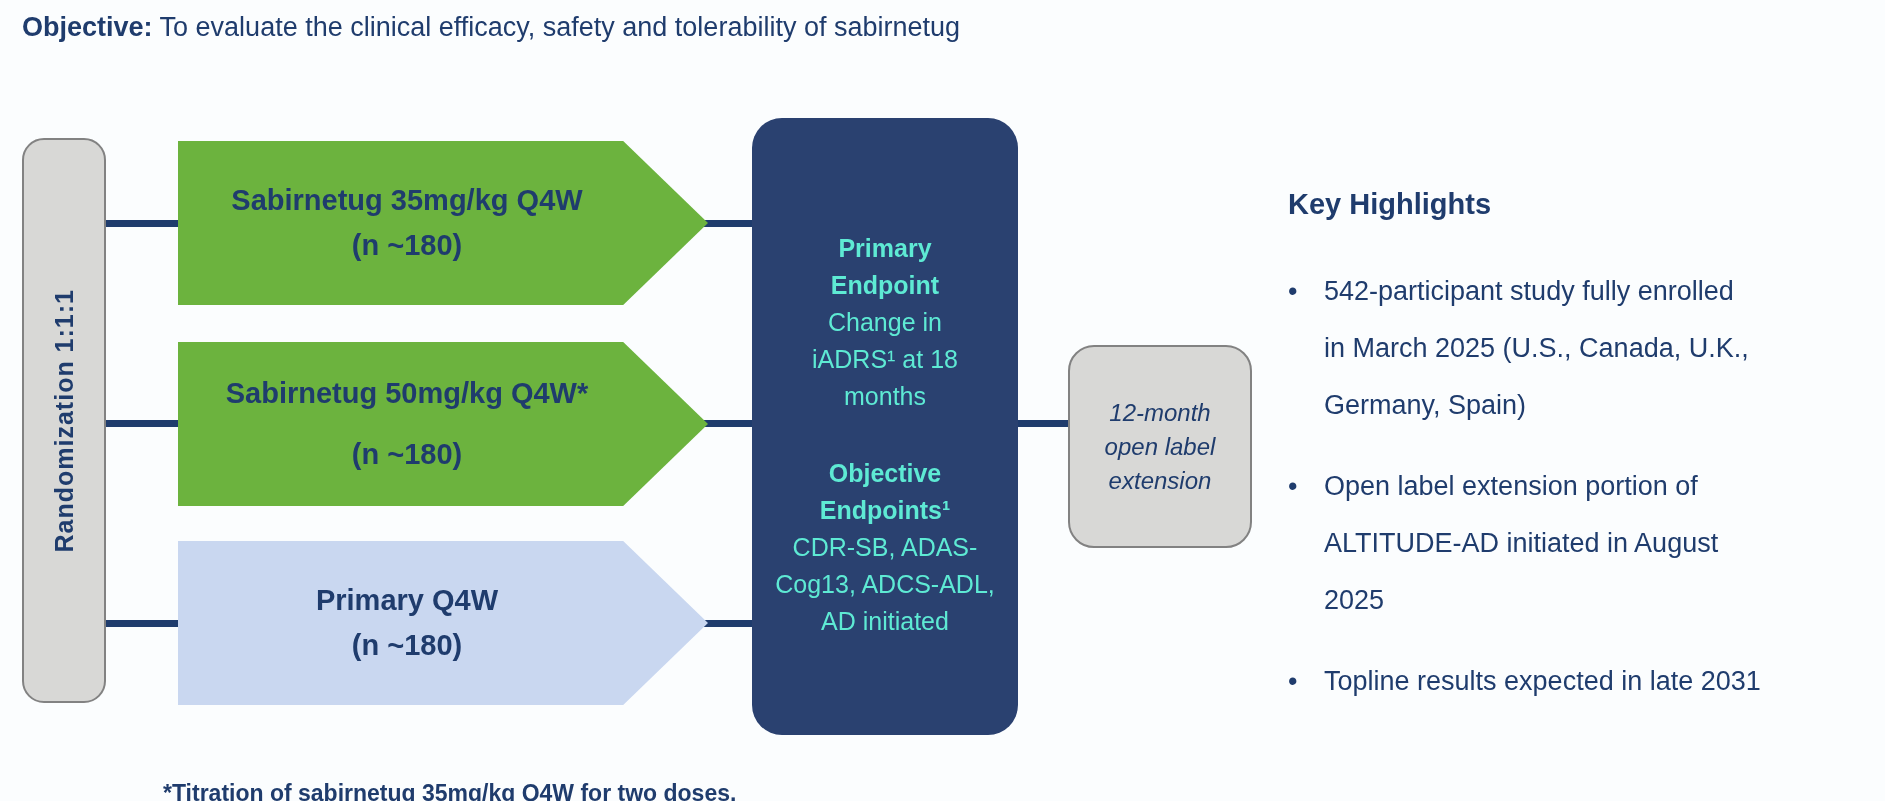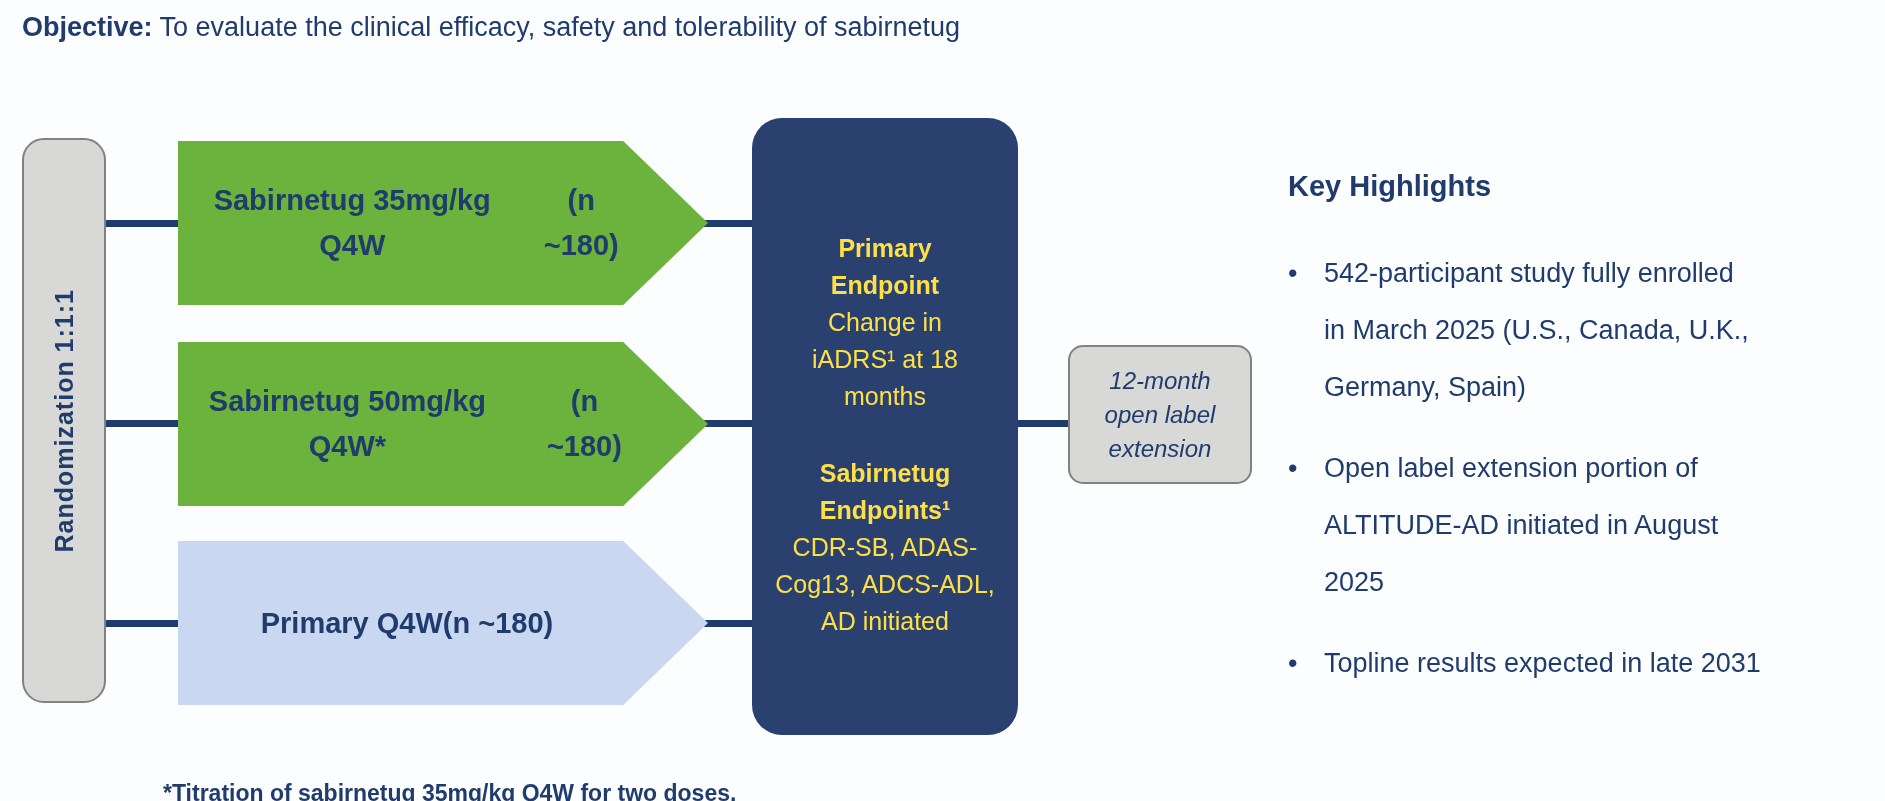--- a/index.html
+++ b/index.html
@@ -33,48 +33,48 @@
   .c3l { left:100px; top:620px; width:84px; }
   .c1r { left:694px; top:220px; width:64px; }
   .c2r { left:694px; top:420px; width:64px; }
   .c3r { left:694px; top:620px; width:64px; }
   .cext { left:1012px; top:420px; width:62px; }
 
   
   .arm {
     position:absolute; left:178px; width:530px; height:164px; z-index:2;
     clip-path:polygon(0 0, 84% 0, 100% 50%, 84% 100%, 0 100%);
-    display:flex; flex-direction:row; align-items:center; justify-content:center;
+    display:flex; flex-direction:column; align-items:center; justify-content:center;
     padding-right:72px; box-sizing:border-box;
     font-weight:bold; font-size:29px; line-height:45px; text-align:center;
   }
   .arm-1 { top:141px; }
   .arm-2 { top:342px;gap:16px; }
   .arm-3 { top:541px; }
 
   
   .endpoint-box {
     position:absolute; left:752px; top:118px; width:266px; height:617px;
-    border-radius:30px; z-index:2; color:#fde047; text-align:center;
+    border-radius:30px; z-index:2; color:#5eead4; text-align:center;
     font-size:25px; line-height:37px; box-sizing:border-box; padding-top:112px;
   }
   .ep-title { font-weight:bold; }
   .ep-block2 { margin-top:40px; }
 
   
   .ext-box {
-    position:absolute; left:1068px; top:345px; width:184px; height:139px;
-    border-radius:15px; border:2px solid #828282; box-sizing:border-box; z-index:2;
+    position:absolute; left:1068px; top:345px; width:184px; height:203px;
+    border-radius:26px; border:2px solid #828282; box-sizing:border-box; z-index:2;
     display:flex; align-items:center; justify-content:center;
     font-style:italic; font-size:24px; line-height:34px; text-align:center;
   }
 
   
   .highlights { position:absolute; left:1288px; top:170px; width:580px; }
-  .hl-title { font-weight:bold; font-size:29px; margin:0 0 42px 0; }
+  .hl-title { font-weight:bold; font-size:29px; margin:18px 0 42px 0; }
   .hl-item { display:flex; font-size:27px; line-height:57px; margin-bottom:24px; }
   .hl-bullet { width:36px; flex:none; }
 
   
   .footnote { position:absolute; left:163px; top:752px; font-weight:bold; font-size:23px;margin-top:28px; }
 </style>
 </head>
 <body>
 
 <div class="slide">
@@ -112,21 +112,21 @@
 
   <div class="endpoint-box" style="background: rgb(42, 65, 112);">
     <div>
       <div class="ep-title pre">Primary
 Endpoint</div>
       <div class="pre">Change in
 iADRS¹ at 18
 months</div>
     </div>
     <div class="ep-block2">
-      <div class="ep-title pre">Sabirnetug
+      <div class="ep-title pre">Objective
 Endpoints¹</div>
       <div class="pre">CDR-SB, ADAS-
 Cog13, ADCS-ADL,
 AD initiated</div>
     </div>
   </div>
 
   <div class="ext-box" style="background: rgb(216, 216, 214);">
     <div class="pre">12-month
 open label

